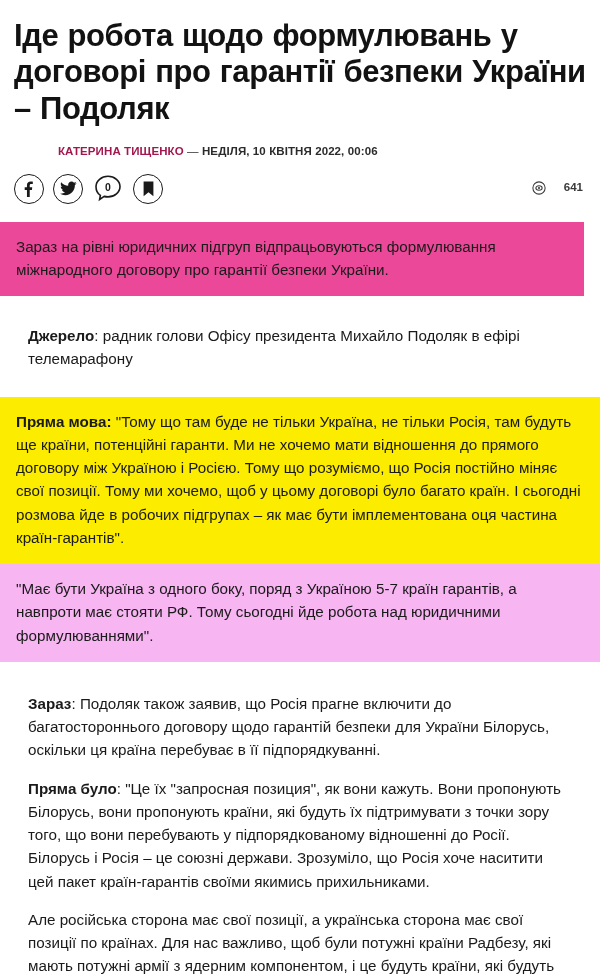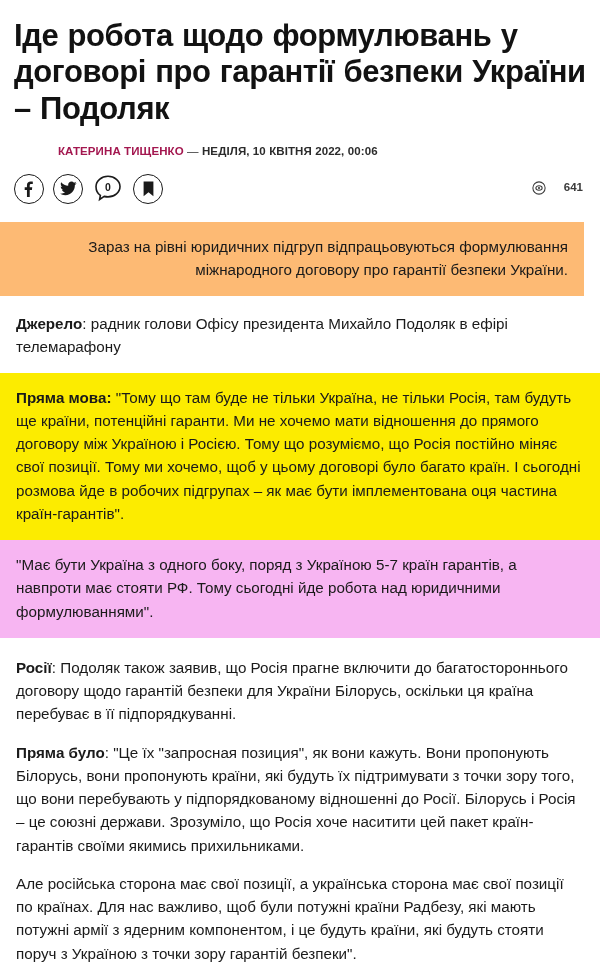--- a/index.html
+++ b/index.html
@@ -107,36 +107,36 @@
     font-size: 11.5px;
     font-weight: 600;
     color: #3a3a3a;
     padding-right: 3px;
   }
 
   
   .body { margin-top: 16px; }
 
   p.para {
-    margin: 0;
+    margin: 12px;
     padding: 0 16px 0 16px;
     font-size: 15.2px;
     line-height: 1.53;
     color: #1a1a1a;
   }
   p.para + p.para { margin-top: 15px; }
 
   .hl {
     margin: 0;
     padding: 13px 16px 15px 16px;
     font-size: 15.2px;
     line-height: 1.53;
     color: #1a1a1a;
   }
-  .hl-pink { background: #fdba74; text-align: right; }
+  .hl-pink { background: #ec4899; }
   .hl-pink-wide { background: #f7b5f2; }
   .hl-yellow { background: #fcec00; }
 
   
   .inset-right { width: 584px; }
   .full-bleed  { width: 600px; }
 
   .spacer-14 { height: 14px; }
   .spacer-16 { height: 16px; }
   .spacer-18 { height: 18px; }
@@ -235,21 +235,21 @@
       <b>Пряма мова:</b><span> "Тому що там буде не тільки Україна, не тільки Росія, там будуть ще країни, потенційні гаранти. Ми не хочемо мати відношення до прямого договору між Україною і Росією. Тому що розуміємо, що Росія постійно міняє свої позиції. Тому ми хочемо, щоб у цьому договорі було багато країн. І сьогодні розмова йде в робочих підгрупах – як має бути імплементована оця частина країн-гарантів".</span>
     </div>
 
     <div class="hl hl-pink-wide full-bleed">
       <span>"Має бути Україна з одного боку, поряд з Україною 5-7 країн гарантів, а навпроти має стояти РФ. Тому сьогодні йде робота над юридичними формулюваннями".</span>
     </div>
 
     <div class="spacer-18"></div>
 
     <p class="para">
-      <b>Росії</b><span>:</span><span> Подоляк також заявив, що Росія прагне включити до багатостороннього договору щодо гарантій безпеки для України Білорусь, оскільки ця країна перебуває в її підпорядкуванні.</span>
+      <b>Зараз</b><span>:</span><span> Подоляк також заявив, що Росія прагне включити до багатостороннього договору щодо гарантій безпеки для України Білорусь, оскільки ця країна перебуває в її підпорядкуванні.</span>
     </p>
 
     <p class="para">
       <b>Пряма було</b><span>:</span><span> "Це їх "запросная позиция", як вони кажуть. Вони пропонують Білорусь, вони пропонують країни, які будуть їх підтримувати з точки зору того, що вони перебувають у підпорядкованому відношенні до Росії. Білорусь і Росія – це союзні держави. Зрозуміло, що Росія хоче наситити цей пакет країн-гарантів своїми якимись прихильниками.</span>
     </p>
 
     <p class="para">
       <span>Але російська сторона має свої позиції, а українська сторона має свої позиції по країнах. Для нас важливо, щоб були потужні країни Радбезу, які мають потужні армії з ядерним компонентом, і це будуть країни, які будуть стояти поруч з Україною з точки зору гарантій безпеки".</span>
     </p>
 

